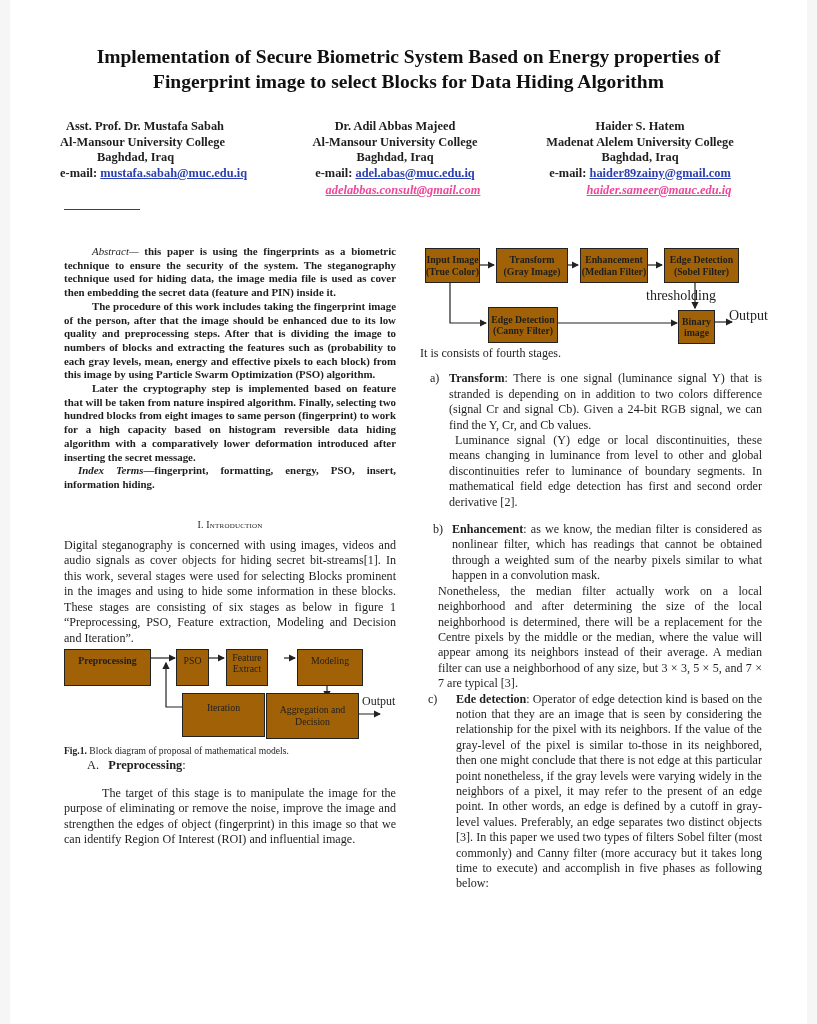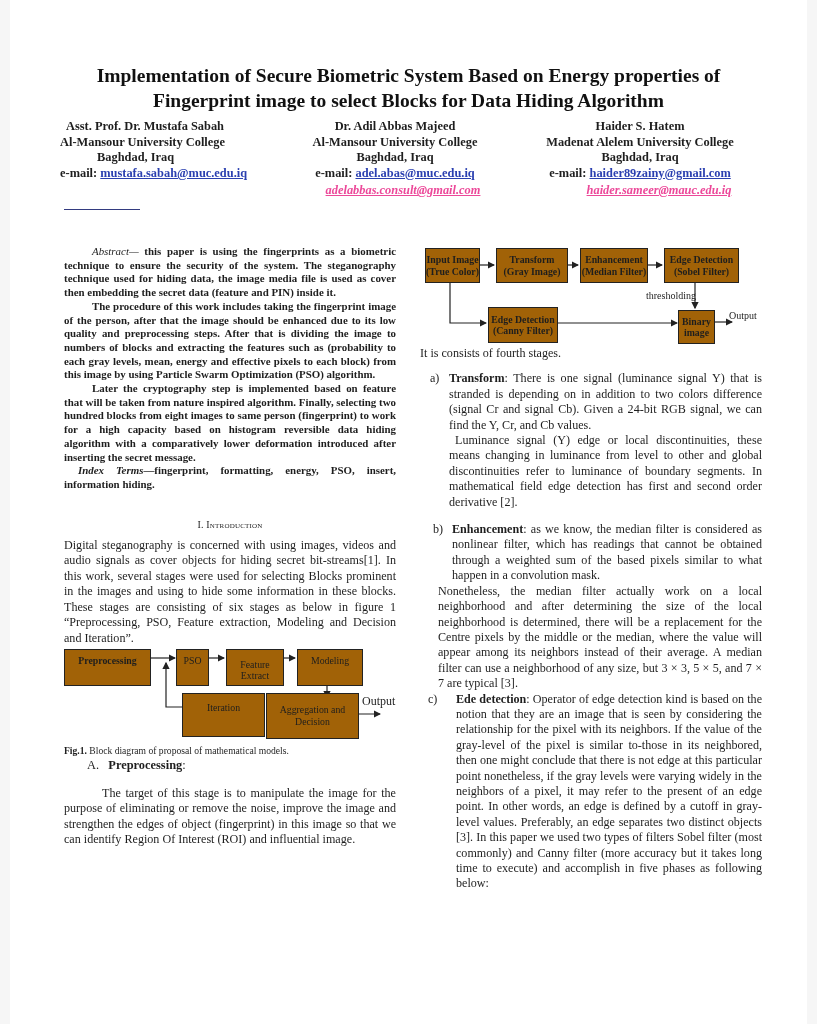--- a/index.html
+++ b/index.html
@@ -1,40 +1,40 @@
 <!DOCTYPE html>
 <html><head>
 <meta charset="utf-8">
 <style>
   html, body { margin:0; padding:0; }
   body { width:817px; height:1024px; background:#f6f6f6; position:relative; overflow:hidden;
          font-family:"Liberation Serif", serif; color:#1e1e1e; }
   .page { position:absolute; left:10px; top:0; width:797px; height:1024px; background:#ffffff; }
   .title { position:absolute; left:20px; top:44px; width:757px; text-align:center;
-           font-weight:bold; font-size:19.5px; line-height:25px; color:#111;margin-top:19px; }
+           font-weight:bold; font-size:19.5px; line-height:25px; color:#111; }
   .author { position:absolute; top:119px; font-size:12.4px; line-height:15.5px; text-align:center;font-weight:bold; }
   .author .line { white-space:nowrap; }
   .email-link { color:#2a3fb0; text-decoration:underline; }
   .email-alt { color:#ec4899; text-decoration:underline; font-style:italic; display:block; margin-top:2px; }
   .rule { position:absolute; left:54px; top:209px; width:76px; border-top:1px solid #333b80; }
   .col { position:absolute; font-size:12.1px; line-height:15.4px; text-align:justify; }
   .abstract { font-weight:bold; font-size:10.9px; line-height:13.7px; }
   .abstract p { margin:0; text-indent:28px; }
   .abstract .lead { font-style:italic; font-weight:normal; }
   .abstract .index { text-indent:14px; }
   .abstract .index i { font-weight:bold; }
   .section-title { text-align:center; font-size:10px; letter-spacing:0.2px; margin:0; }
   .section-title .sc { font-variant:small-caps; }
   p.body { margin:0; }
   .fig { position:relative; }
   .box { position:absolute; border:1.2px solid #222; background:#a16207; text-align:center;
          font-size:9.8px; line-height:11.5px; display:flex; align-items:center; justify-content:center; }
   .box.bold { font-weight:bold; }
   .box.top { align-items:flex-start; padding-top:5px; box-sizing:border-box; }
-  .lbl { position:absolute; font-size:10px; }
+  .lbl { position:absolute; font-size:14px; }
   .caption { font-size:9.6px; }
   .caption b { font-weight:bold; }
   .sub-head { font-size:12.4px; margin:0; }
   .item { position:relative; padding-left:19px; }
   .item .mark { position:absolute; left:0; top:0; }
   svg.arrows { position:absolute; left:0; top:0; overflow:visible; }
 </style>
 </head>
 <body>
 
@@ -101,21 +101,21 @@
         <line x1="87" y1="9" x2="111" y2="9" stroke="#222" stroke-width="1.2" marker-end="url(#ah1)"></line>
         <line x1="145" y1="9" x2="160" y2="9" stroke="#222" stroke-width="1.2" marker-end="url(#ah1)"></line>
         <line x1="220" y1="9" x2="231" y2="9" stroke="#222" stroke-width="1.2" marker-end="url(#ah1)"></line>
         <line x1="263" y1="36" x2="263" y2="48" stroke="#222" stroke-width="1.2" marker-end="url(#ah1)"></line>
         <line x1="201" y1="67" x2="183" y2="67" stroke="#222" stroke-width="1.2" marker-end="url(#ah1)"></line>
         <polyline points="118,58 102,58 102,14" fill="none" stroke="#222" stroke-width="1.2" marker-end="url(#ah1)"></polyline>
         <line x1="282" y1="65" x2="316" y2="65" stroke="#222" stroke-width="1.2" marker-end="url(#ah1)"></line>
       </svg>
       <div class="box bold top" style="left:0; top:0; width:87px; height:37px;">Preprocessing</div>
       <div class="box top" style="left:112px; top:0; width:33px; height:37px;">PSO</div>
-      <div class="box top" style="left:162px; top:0; width:58px; height:37px; padding-top:9px;">Feature Extract</div>
+      <div class="box top" style="left:162px; top:0; width:42px; height:37px; padding-top:2px;">Feature Extract</div>
       <div class="box top" style="left:233px; top:0; width:66px; height:37px;">Modeling</div>
       <div class="box" style="left:118px; top:44px; width:83px; height:44px; align-items:flex-start; padding-top:8px; box-sizing:border-box;">Iteration</div>
       <div class="box" style="left:202px; top:44px; width:91px; height:44px;">Aggregation and Decision</div>
       <div class="lbl" style="left:298px; top:45px; font-size:12px;">Output</div>
     </div>
     <div class="caption" style="margin-top:2px;"><b>Fig.1.</b><span> Block diagram of proposal of mathematical models.</span></div>
     <p class="sub-head" style="padding-left:23px;"><span>A.</span>&nbsp;&nbsp;&nbsp;<b>Preprocessing</b><span>:</span></p>
     <div style="height:12px;"></div>
     <p class="body" style="text-indent:38px;">The target of this stage is to manipulate the image for the purpose of eliminating or remove the noise, improve the image and strengthen the edges of object (fingerprint) in this image so that we can identify Region Of Interest (ROI) and influential image.</p>
   </div>
@@ -150,21 +150,21 @@
     <div style="height:10px;"></div>
     <div class="item" style="margin-left:10px;">
       <span class="mark">a)</span>
       <p class="body"><b>Transform</b><span>: There is one signal (luminance signal Y) that is stranded is depending on in addition to two colors difference (signal Cr and signal Cb). Given a 24-bit RGB signal, we can find the Y, Cr, and Cb values.</span></p>
       <p class="body" style="text-indent:6px;">Luminance signal (Y) edge or local discontinuities, these means changing in luminance from level to other and global discontinuities refer to luminance of boundary segments. In mathematical field edge detection has first and second order derivative [2].</p>
     </div>
 
     <div style="height:12px;"></div>
     <div class="item" style="margin-left:13px;">
       <span class="mark">b)</span>
-      <p class="body"><b>Enhancement</b><span>: as we know, the median filter is considered as nonlinear filter, which has readings that cannot be obtained through a weighted sum of the based pixels similar to what happen in a convolution mask.</span></p>
+      <p class="body"><b>Enhancement</b><span>: as we know, the median filter is considered as nonlinear filter, which has readings that cannot be obtained through a weighted sum of the nearby pixels similar to what happen in a convolution mask.</span></p>
     </div>
     <p class="body" style="margin-left:18px;">Nonetheless, the median filter actually work on a local neighborhood and after determining the size of the local neighborhood is determined, there will be a replacement for the Centre pixels by the middle or the median, where the value will appear among its neighbors instead of their average. A median filter can use a neighborhood of any size, but 3 × 3, 5 × 5, and 7 × 7 are typical [3].</p>
 
     <div class="item" style="margin-left:8px; padding-left:28px;">
       <span class="mark">c)</span>
       <p class="body"><b>Ede detection</b><span>: Operator of edge detection kind is based on the notion that they are an image that is seen by considering the relationship for the pixel with its neighbors. If the value of the gray-level of the pixel is similar to-those  in its neighbored, then one might conclude that there is not edge at this particular point nonetheless, if the gray levels were varying widely in the neighbors of a pixel, it may refer to the present of an edge point. In other words, an edge is defined by a cutoff in gray-level values. Preferably, an edge separates two distinct objects [3]. In this paper we used two types of filters Sobel filter (most commonly) and Canny filter (more accuracy but  it takes long time to execute) and accomplish in five phases as following below:</span></p>
     </div>
   </div>
 
 </div>

